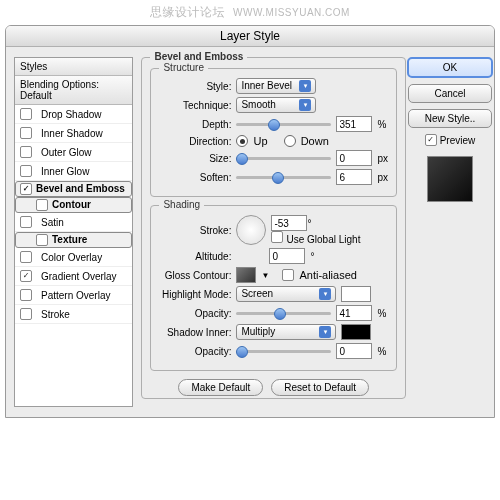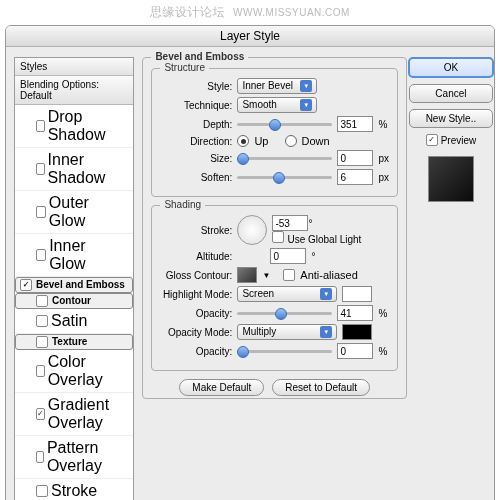--- a/index.html
+++ b/index.html
@@ -3,21 +3,21 @@
 <meta charset="utf-8">
 <style>
 body{margin:0;font-family:"Lucida Grande",Arial,sans-serif;font-size:11px;background:#fff;color:#000}
 .watermark{text-align:center;color:#bbb;font-size:12px;padding:4px 16px;letter-spacing:.5px}
 .watermark .url{font-size:10px;margin-left:8px}
 .win{border:1px solid #9a9a9a;border-radius:6px 6px 0 0;overflow:hidden;margin:0 5px}
 .titlebar{background:linear-gradient(#f7f7f7,#d9d9d9);border-bottom:1px solid #b0b0b0;text-align:center;padding:3px 12px;font-size:12px}
 .body{display:flex;background:#ececec;padding:10px 8px;gap:8px}
 .left{width:128px;background:#fff;border:1px solid #9c9c9c;display:flex;flex-direction:column}
 .lhdr{background:linear-gradient(#fafafa,#e2e2e2);border-bottom:1px solid #b8b8b8;padding:3px 5px;font-size:10px}
-.lrow{padding:3px 21px;border-bottom:1px solid #eee;font-size:16px;display:flex;align-items:center;gap:3px}
+.lrow{padding:3px 5px;border-bottom:1px solid #eee;font-size:10px;display:flex;align-items:center;gap:9px}
 .lrow.sel{background:#f0f0f0;font-weight:bold}
 .lrow.sub{padding-left:20px;font-weight:bold}
 .cb{width:10px;height:10px;border:1px solid #888;border-radius:2px;background:#fff;display:inline-flex;align-items:center;justify-content:center}
 .cb.ck::before{content:"✓";font-size:8px;color:#222;line-height:1}
 .mid{flex:1}
 .fieldset{border:1px solid #aeaeae;border-radius:4px;padding:6px 8px 8px;margin-bottom:8px;position:relative}
 .legend{position:absolute;top:-7px;left:8px;background:#ececec;padding:0 4px;font-size:10px;color:#333}
 .row{display:flex;align-items:center;margin:3px 0;gap:5px}
 .lbl{width:72px;text-align:right;font-size:10px}
 .sel{background:linear-gradient(#fdfdfd,#e0e0e0);border:1px solid #8a8a8a;border-radius:3px;padding:1px 4px;font-size:10px;display:inline-flex;align-items:flex-start;gap:4px;min-width:70px}
@@ -179,21 +179,21 @@
 <div class="row">
               <span class="lbl">Opacity:</span>
               <span class="slider">
                 <span class="track"></span>
                 <span class="thumb" style="left:38px"></span>
               </span>
               <input class="num" value="41" style="">
               <span class="unit">%</span>
             </div>
 <div class="row">
-              <span class="lbl">Opacity Mode:</span>
+              <span class="lbl">Shadow Inner:</span>
               <span class="sel" style="min-width:90px">
                 <span>Multiply</span>
                 <span class="arr">▾</span>
               </span>
               <span class="colsw blk"></span>
             </div>
 <div class="row">
               <span class="lbl">Opacity:</span>
               <span class="slider">
                 <span class="track"></span>

